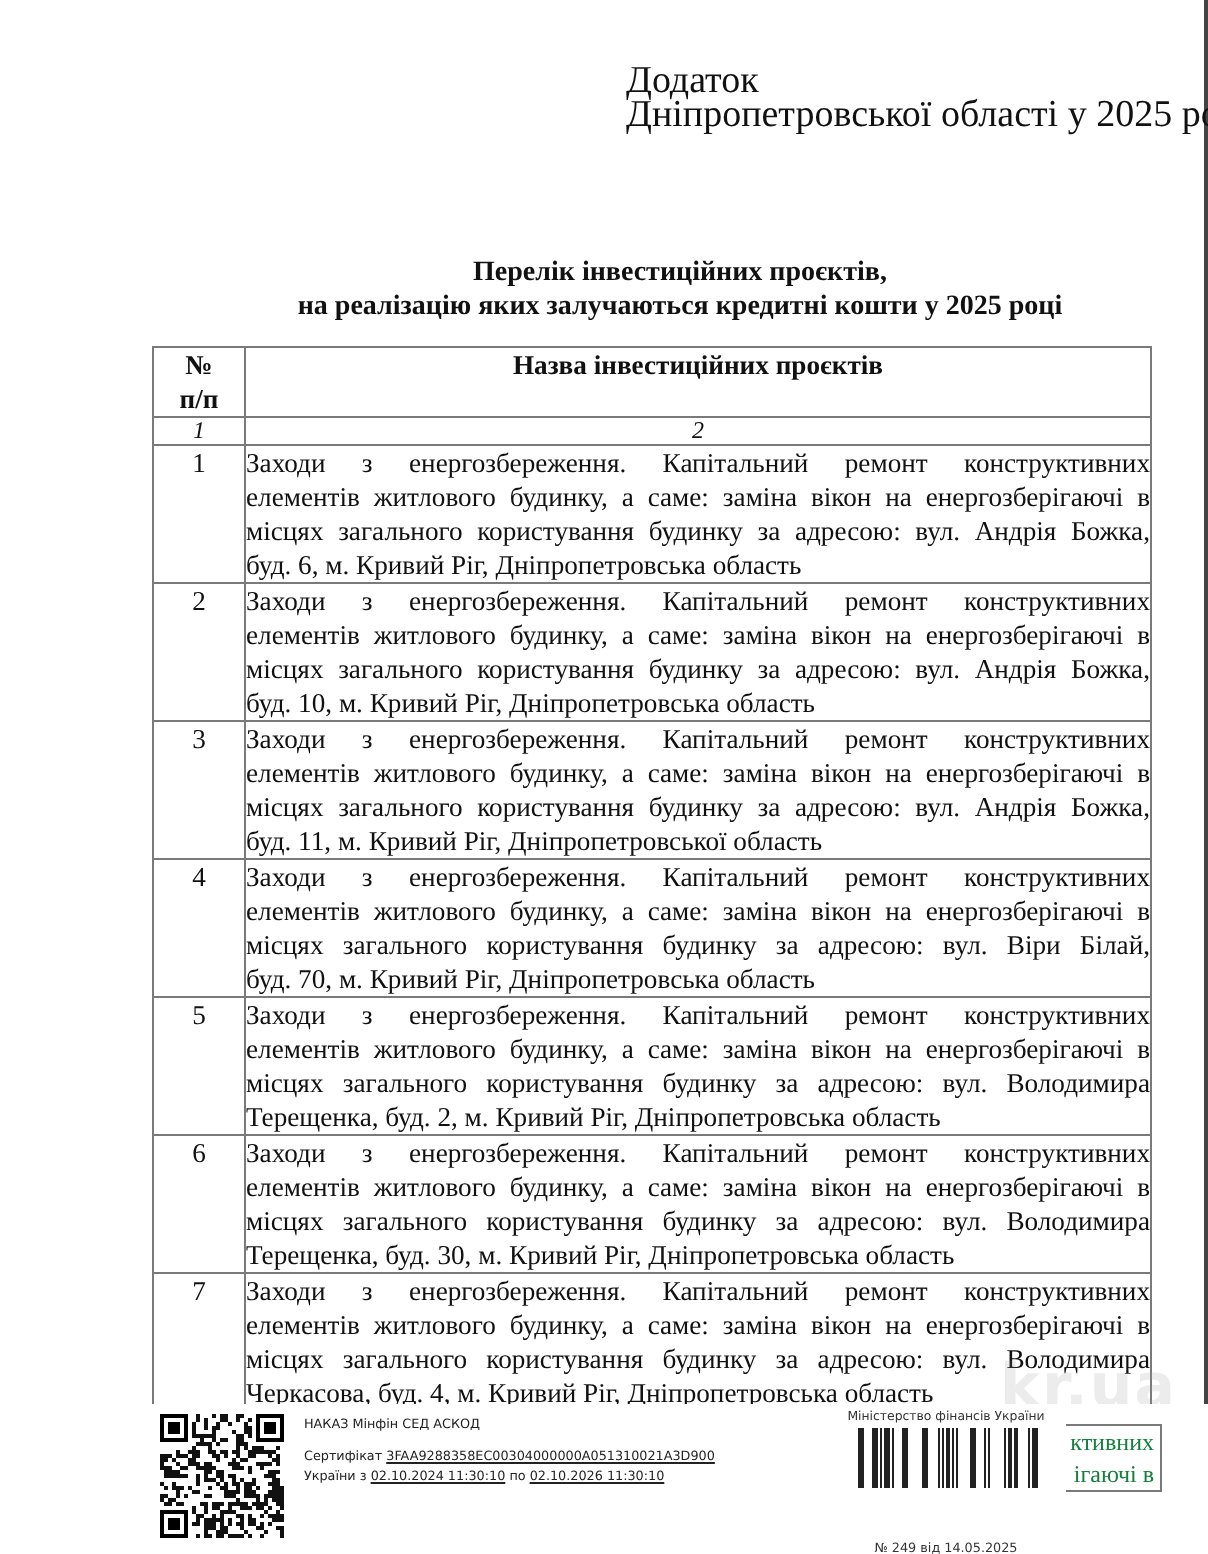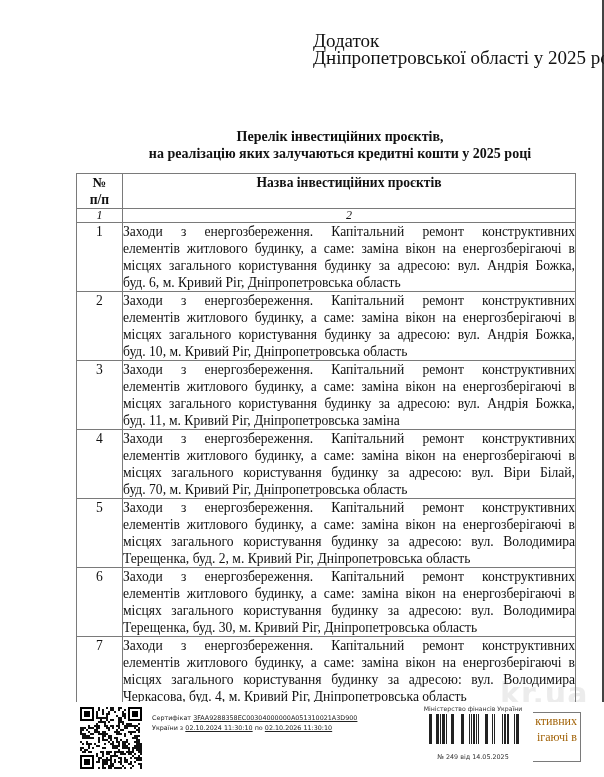--- a/index.html
+++ b/index.html
@@ -29,22 +29,22 @@
   td.n { text-align: center; padding-top: 1px; }
   td.desc { text-align: justify; padding: 1px 5px 0 6px; height: 68px; box-sizing: border-box; }
   .footer-mask { position: absolute; left: 76px; top: 702px; width: 528px; height: 75px; background: #fff; }
   .qr { position: absolute; left: 80px; top: 707px; width: 62px; height: 62px; background: #fff; }
   .qr svg { display: block; }
   .sig { position: absolute; left: 152px; top: 707px; font-family: "DejaVu Sans", sans-serif; font-size: 6.4px; line-height: 10px; color: #222; }
   .sig .gap { height: 6px; }
   .sig u { text-decoration: underline; }
   .stamp { position: absolute; left: 413px; top: 705px; width: 120px; font-family: "DejaVu Sans", sans-serif; font-size: 6.2px; color: #333; text-align: center; }
   .barcode { margin: 2px auto 0; width: 92px; height: 30px; }
-  .regno { margin-top: 8px; font-size: 6.4px; }
-  .overlap { position: absolute; left: 533px; top: 712px; width: 48px; height: 50px; border: 1px solid #7a7a7a; border-left: none; background: #fff; font-size: 12px; line-height: 16px; text-align: right; padding-right: 3px; box-sizing: border-box; color: #a16207; overflow: hidden; }
+  .regno { margin-top: 24px; font-size: 6.4px; }
+  .overlap { position: absolute; left: 533px; top: 712px; width: 48px; height: 34px; border: 1px solid #7a7a7a; border-left: none; background: #fff; font-size: 12px; line-height: 16px; text-align: right; padding-right: 3px; box-sizing: border-box; color: #15803d; overflow: hidden; }
   .watermark { position: absolute; left: 500px; top: 676px; font-family: "DejaVu Sans", sans-serif; font-size: 30px; font-weight: bold; color: rgba(150,150,150,0.18); letter-spacing: 1px; }
 </style>
 </head>
 <body>
 
 <div class="right-edge"></div>
 
 <div class="addendum">
   <div>Додаток</div>
   <div>Дніпропетровської області у 2025 році</div>
@@ -91,21 +91,21 @@
           <div style="text-align: justify; text-align-last: justify;">місцях загального користування будинку за адресою: вул. Андрія Божка,</div>
           <div>буд. 10, м. Кривий Ріг, Дніпропетровська область</div>
         </td>
       </tr>
       <tr>
         <td class="n">3</td>
         <td class="desc">
           <div style="text-align: justify; text-align-last: justify;">Заходи з енергозбереження. Капітальний ремонт конструктивних</div>
           <div style="text-align: justify; text-align-last: justify;">елементів житлового будинку, а саме: заміна вікон на енергозберігаючі в</div>
           <div style="text-align: justify; text-align-last: justify;">місцях загального користування будинку за адресою: вул. Андрія Божка,</div>
-          <div>буд. 11, м. Кривий Ріг, Дніпропетровська заміна</div>
+          <div>буд. 11, м. Кривий Ріг, Дніпропетровської область</div>
         </td>
       </tr>
       <tr>
         <td class="n">4</td>
         <td class="desc">
           <div style="text-align: justify; text-align-last: justify;">Заходи з енергозбереження. Капітальний ремонт конструктивних</div>
           <div style="text-align: justify; text-align-last: justify;">елементів житлового будинку, а саме: заміна вікон на енергозберігаючі в</div>
           <div style="text-align: justify; text-align-last: justify;">місцях загального користування будинку за адресою: вул. Віри Білай,</div>
           <div>буд. 70, м. Кривий Ріг, Дніпропетровська область</div>
         </td>
@@ -498,20 +498,21 @@
       <rect x="24" y="0" width="7" height="7" fill="#000"></rect>
       <rect x="25" y="1" width="5" height="5" fill="#fff"></rect>
       <rect x="26" y="2" width="3" height="3" fill="#000"></rect>
       <rect x="0" y="24" width="7" height="7" fill="#000"></rect>
       <rect x="1" y="25" width="5" height="5" fill="#fff"></rect>
       <rect x="2" y="26" width="3" height="3" fill="#000"></rect>
     </svg>
 </div>
 
 <div class="sig">
+  <div>НАКАЗ Мінфін СЕД АСКОД</div>
   <div class="gap"></div>
   <div>
     <span>Сертифікат</span>
     <u>3FAA9288358EC00304000000A051310021A3D900</u>
   </div>
   <div>
     <span>України з</span>
     <u>02.10.2024 11:30:10</u>
     <span>по</span>
     <u>02.10.2026 11:30:10</u>

